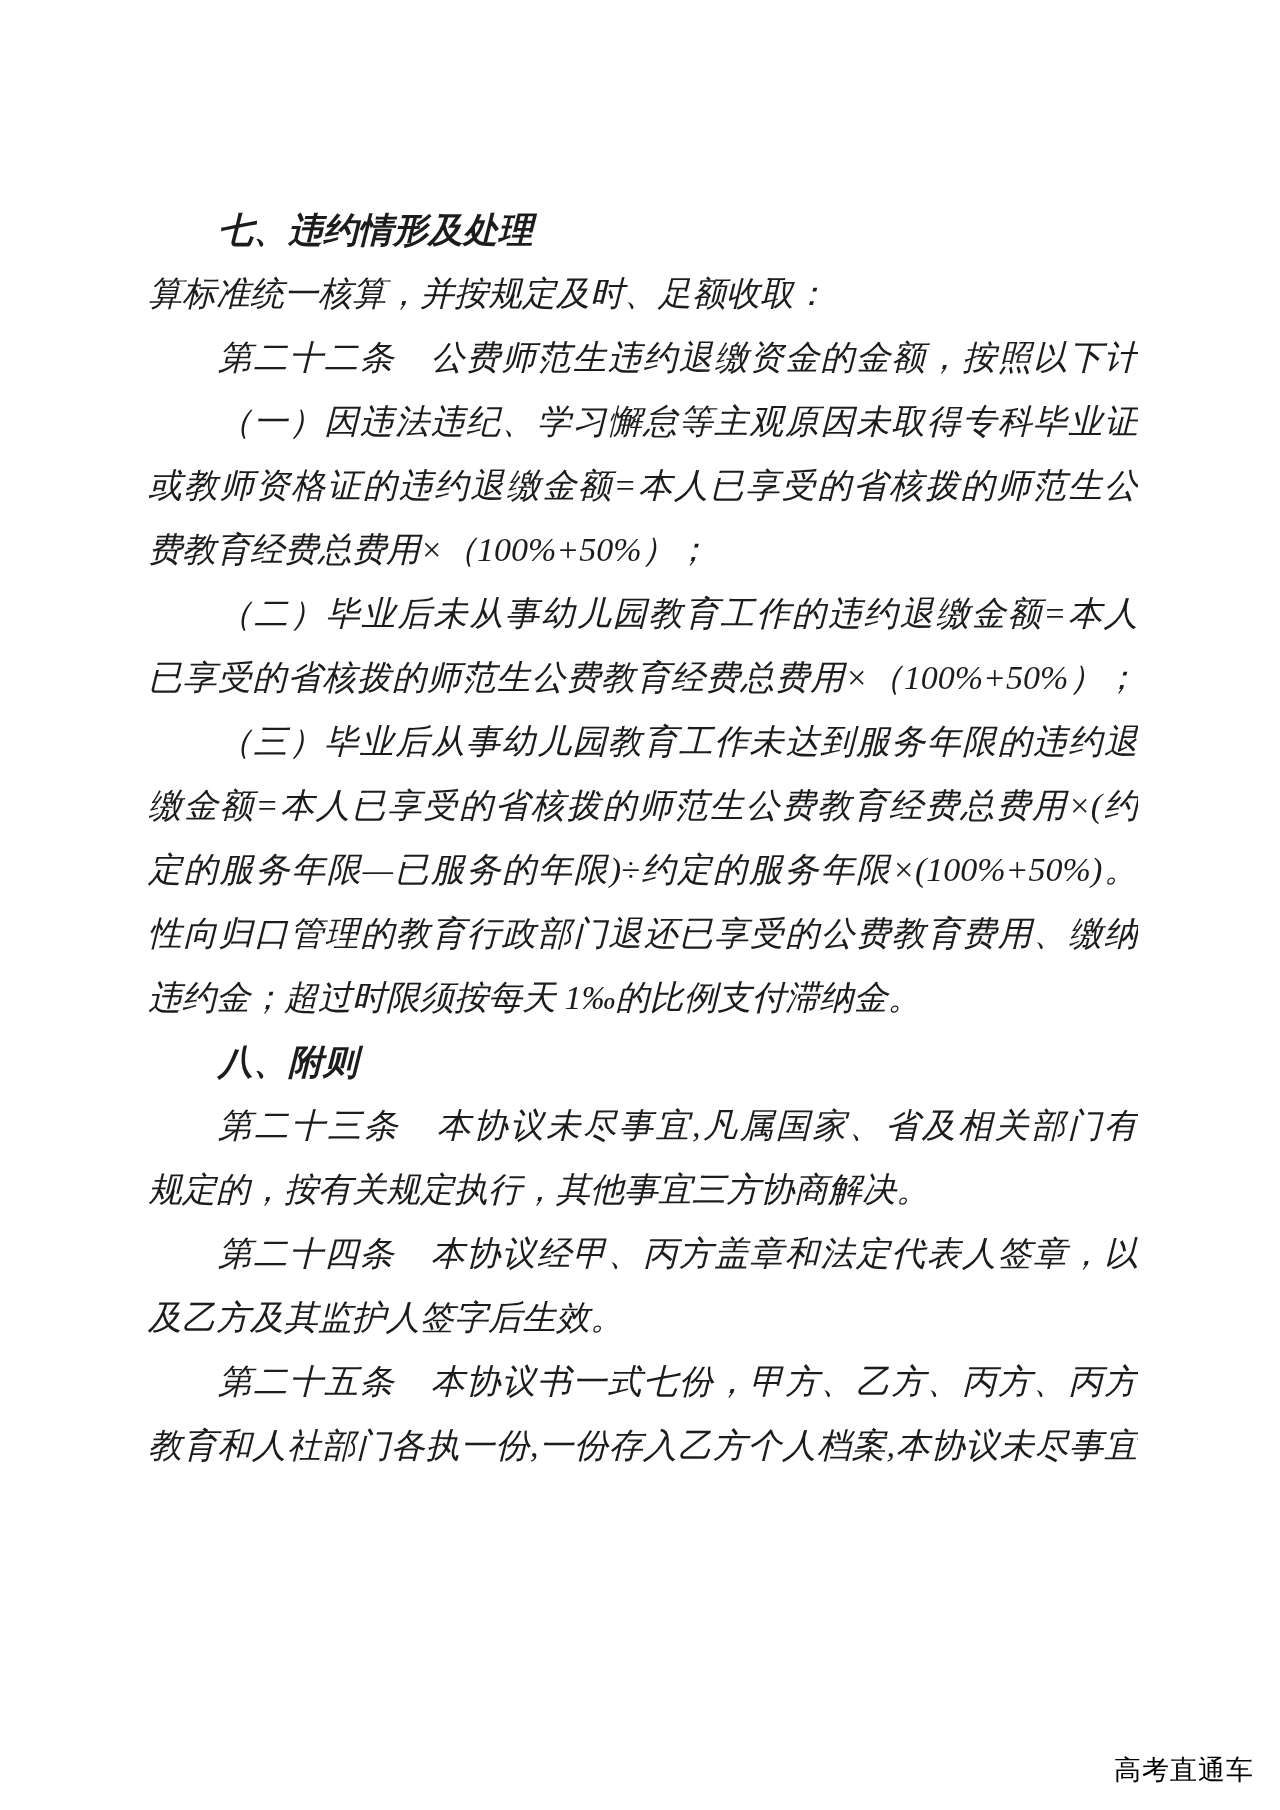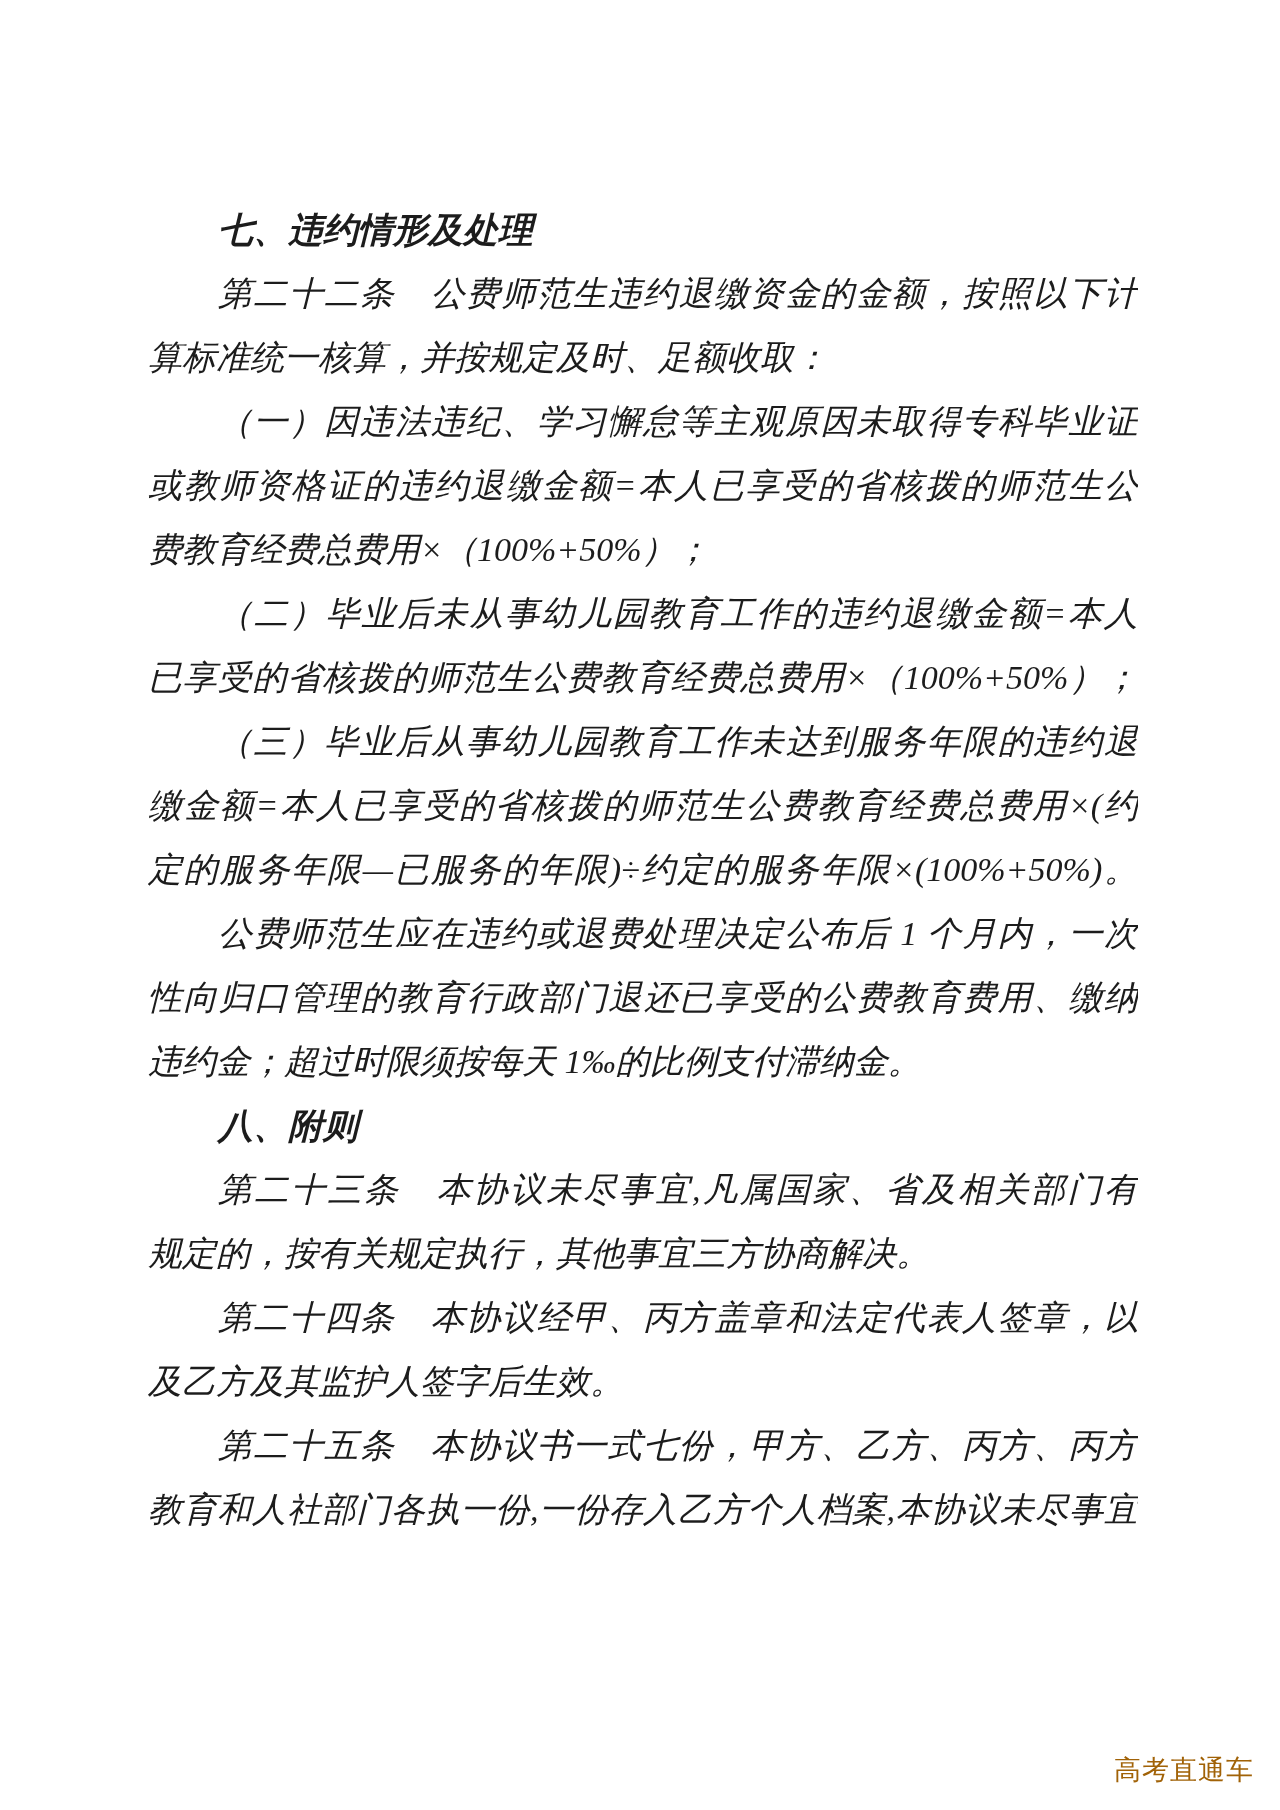--- a/index.html
+++ b/index.html
@@ -49,35 +49,34 @@
     font-size: 27px;
     font-family: "Liberation Sans", "DejaVu Sans", sans-serif;
     letter-spacing: 1px;
   }
 </style>
 </head>
 <body style="background: rgb(255, 255, 255); color: rgb(28, 28, 28);">
 
 <div class="doc-body">
     <div class="line heading indent">七、违约情形及处理</div>
+    <div class="line">算标准统一核算，并按规定及时、足额收取：</div>
     <div class="line indent just">第二十二条　公费师范生违约退缴资金的金额，按照以下计</div>
-    <div class="line">算标准统一核算，并按规定及时、足额收取：</div>
     <div class="line indent just">（一）因违法违纪、学习懈怠等主观原因未取得专科毕业证</div>
     <div class="line just">或教师资格证的违约退缴金额=本人已享受的省核拨的师范生公</div>
     <div class="line">费教育经费总费用×（100%+50%）；</div>
     <div class="line indent just">（二）毕业后未从事幼儿园教育工作的违约退缴金额=本人</div>
     <div class="line just">已享受的省核拨的师范生公费教育经费总费用×（100%+50%）；</div>
     <div class="line indent just">（三）毕业后从事幼儿园教育工作未达到服务年限的违约退</div>
     <div class="line just">缴金额=本人已享受的省核拨的师范生公费教育经费总费用×(约</div>
     <div class="line just">定的服务年限—已服务的年限)÷约定的服务年限×(100%+50%)。</div>
-    <div class="line indent just">公费师范生应在违约或退费处理决定公布后 1 个月内，一次</div>
     <div class="line just">性向归口管理的教育行政部门退还已享受的公费教育费用、缴纳</div>
     <div class="line">违约金；超过时限须按每天 1‰的比例支付滞纳金。</div>
     <div class="line heading indent">八、附则</div>
     <div class="line indent just">第二十三条　本协议未尽事宜,凡属国家、省及相关部门有</div>
     <div class="line">规定的，按有关规定执行，其他事宜三方协商解决。</div>
     <div class="line indent just">第二十四条　本协议经甲、丙方盖章和法定代表人签章，以</div>
     <div class="line">及乙方及其监护人签字后生效。</div>
     <div class="line indent just">第二十五条　本协议书一式七份，甲方、乙方、丙方、丙方</div>
     <div class="line just">教育和人社部门各执一份,一份存入乙方个人档案,本协议未尽事宜</div>
   </div>
 
-<div class="watermark" style="color: #a16207;">高考直通车</div>
+<div class="watermark" style="color: #000000;">高考直通车</div>
 
 </body></html>

